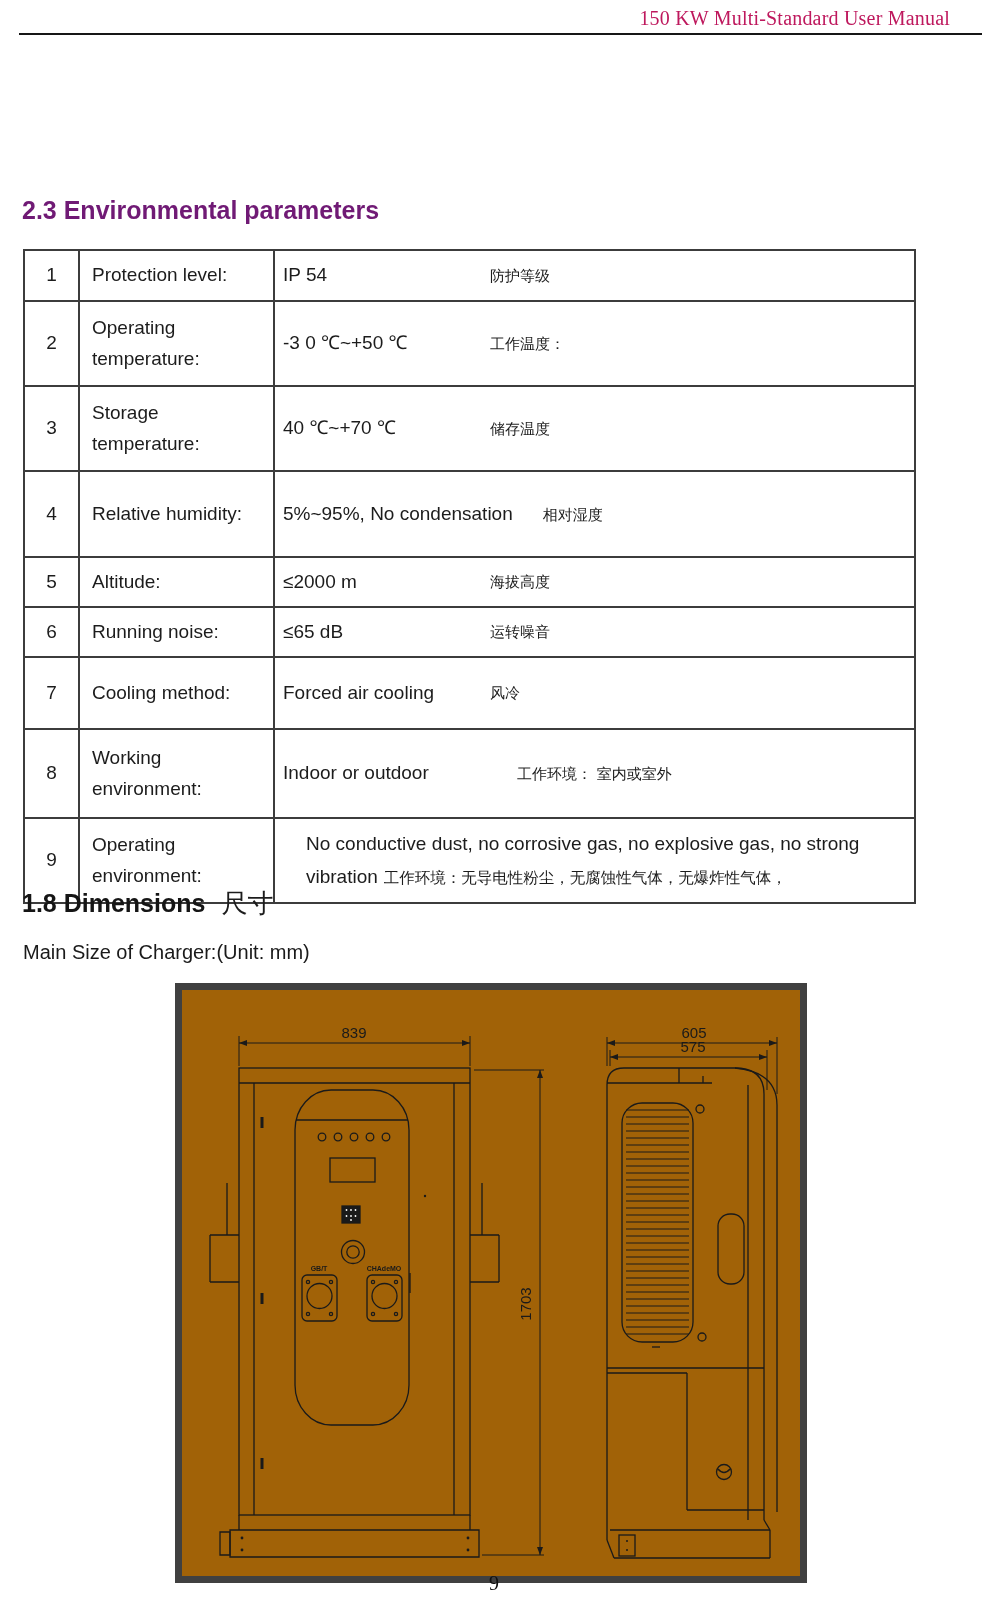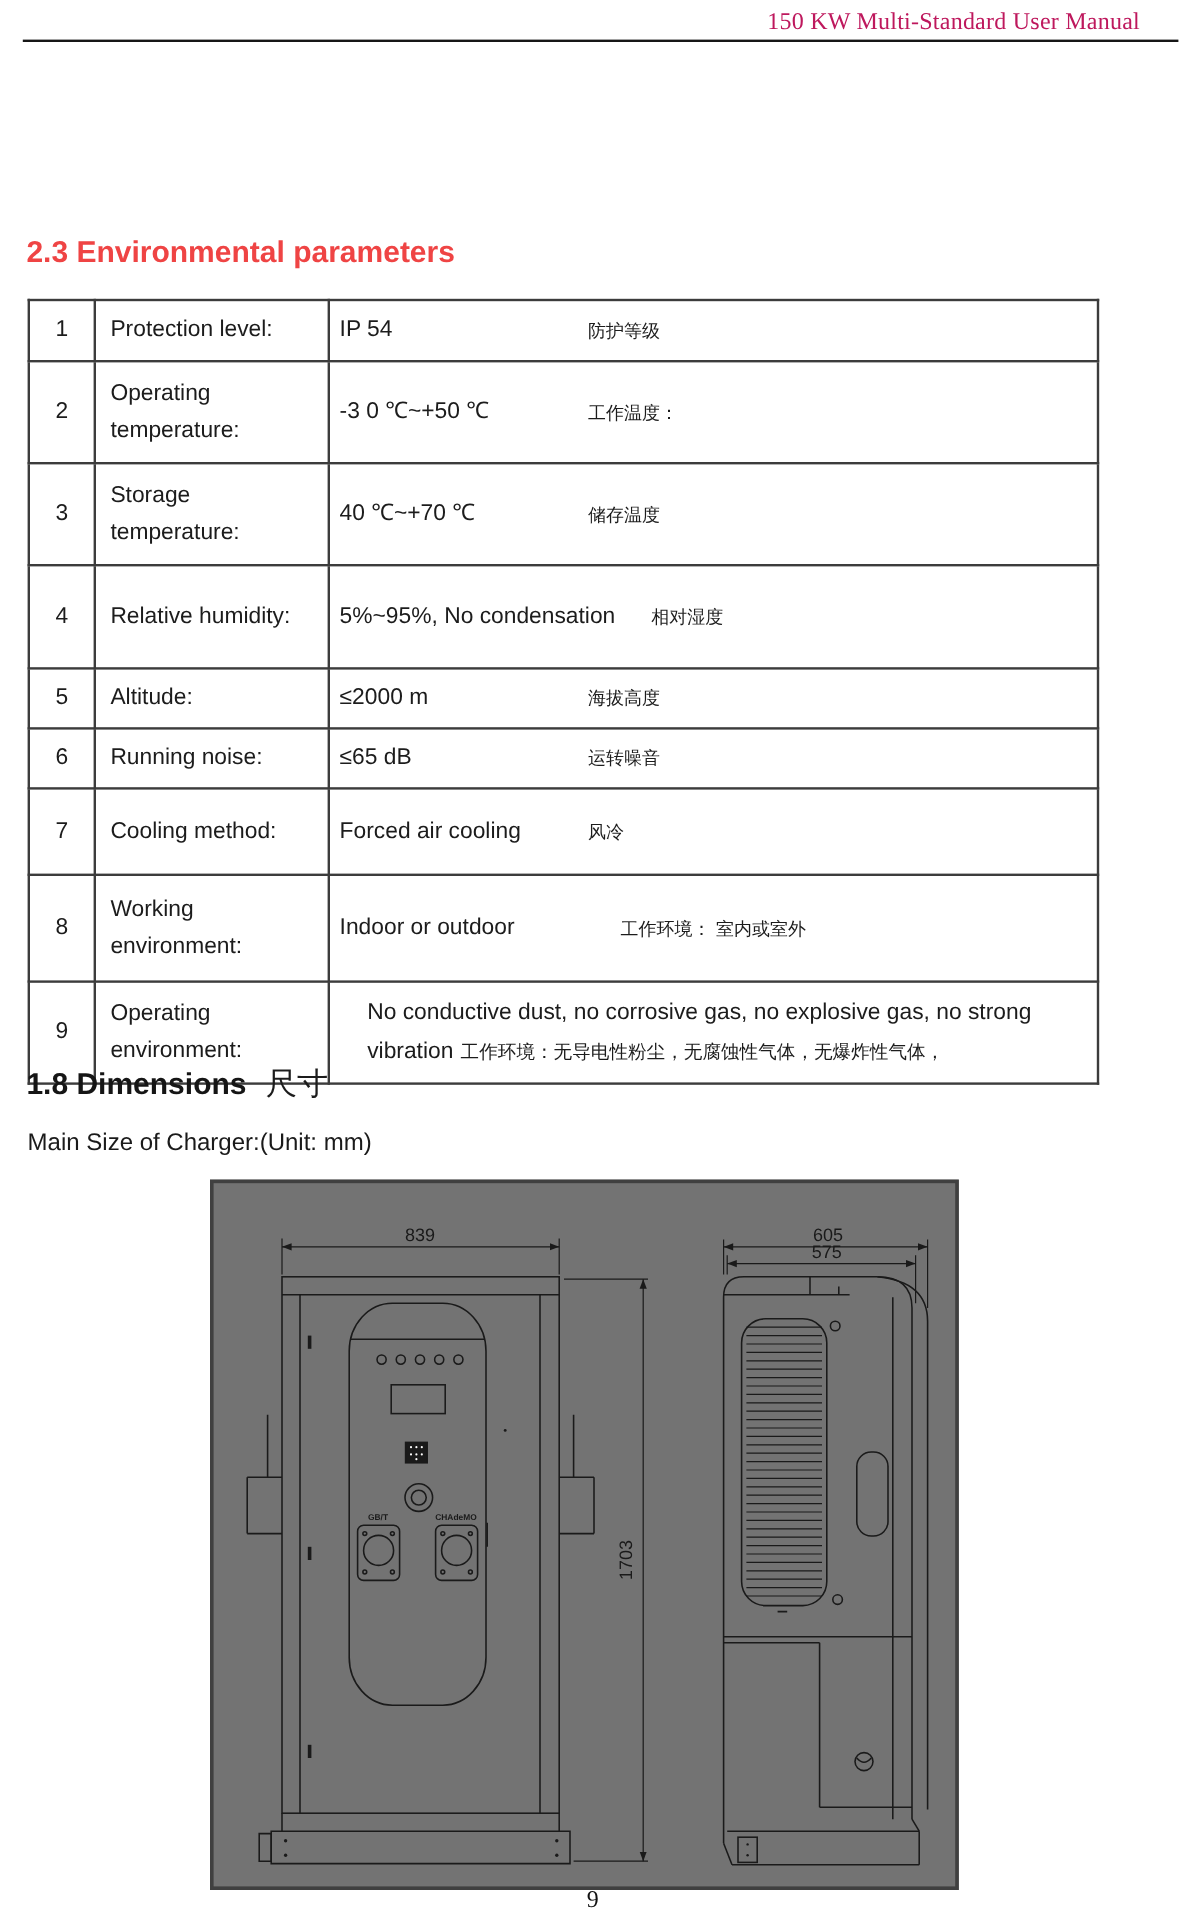--- a/index.html
+++ b/index.html
@@ -12,21 +12,21 @@
     position:absolute;top:7px;right:50px;
     font-family:"Liberation Serif",serif;font-size:20px;color:#be185d;
     letter-spacing:.2px;
   }
   .header-rule{
     position:absolute;top:33px;left:19px;width:963px;height:2px;background:#161616;
   }
   
   .h-env{
     position:absolute;top:196px;left:22px;
-    font-size:25px;font-weight:bold;color:#ef4444;
+    font-size:25px;font-weight:bold;color:#701a75;
   }
   .h-dim{
     position:absolute;top:886px;left:22px;display:flex;align-items:baseline;
   }
   .h-dim .en{font-size:25px;font-weight:bold;color:#151515;}
   .h-dim .cjk{font-family:"DejaVu Serif",serif;font-size:26px;font-weight:normal;margin-left:16px;}
   .subtitle{
     position:absolute;top:941px;left:23px;font-size:20px;color:#1a1a1a;
   }
   
@@ -51,21 +51,21 @@
     position:absolute;left:242px;top:50%;transform:translateY(-50%);
   }
   tr.r-inline td.val .cn{margin-left:30px;}
   tr.r-wrap td.val{line-height:1.7;padding-left:31px;}
   tr.r-wrap td.val .cn{font-size:15.5px;margin-left:6px;white-space:normal;}
   tr.h47 td{height:47px;} tr.h81 td{height:81px;} tr.h82 td{height:82px;}
   tr.h46 td{height:46px;} tr.h68 td{height:68px;} tr.h85 td{height:85px;}
   
   .drawing-wrap{
     position:absolute;top:983px;left:175px;width:618px;height:586px;
-    background:#737373;border:3px solid #404040;
+    background:#a16207;border:7px solid #404040;
   }
   .drawing-wrap svg{display:block;width:618px;height:586px;}
   
   .page-number{
     position:absolute;top:1572px;left:0;width:988px;text-align:center;
     font-family:"Liberation Serif",serif;font-size:20px;color:#111;
   }
 </style>
 </head>
 <body>

